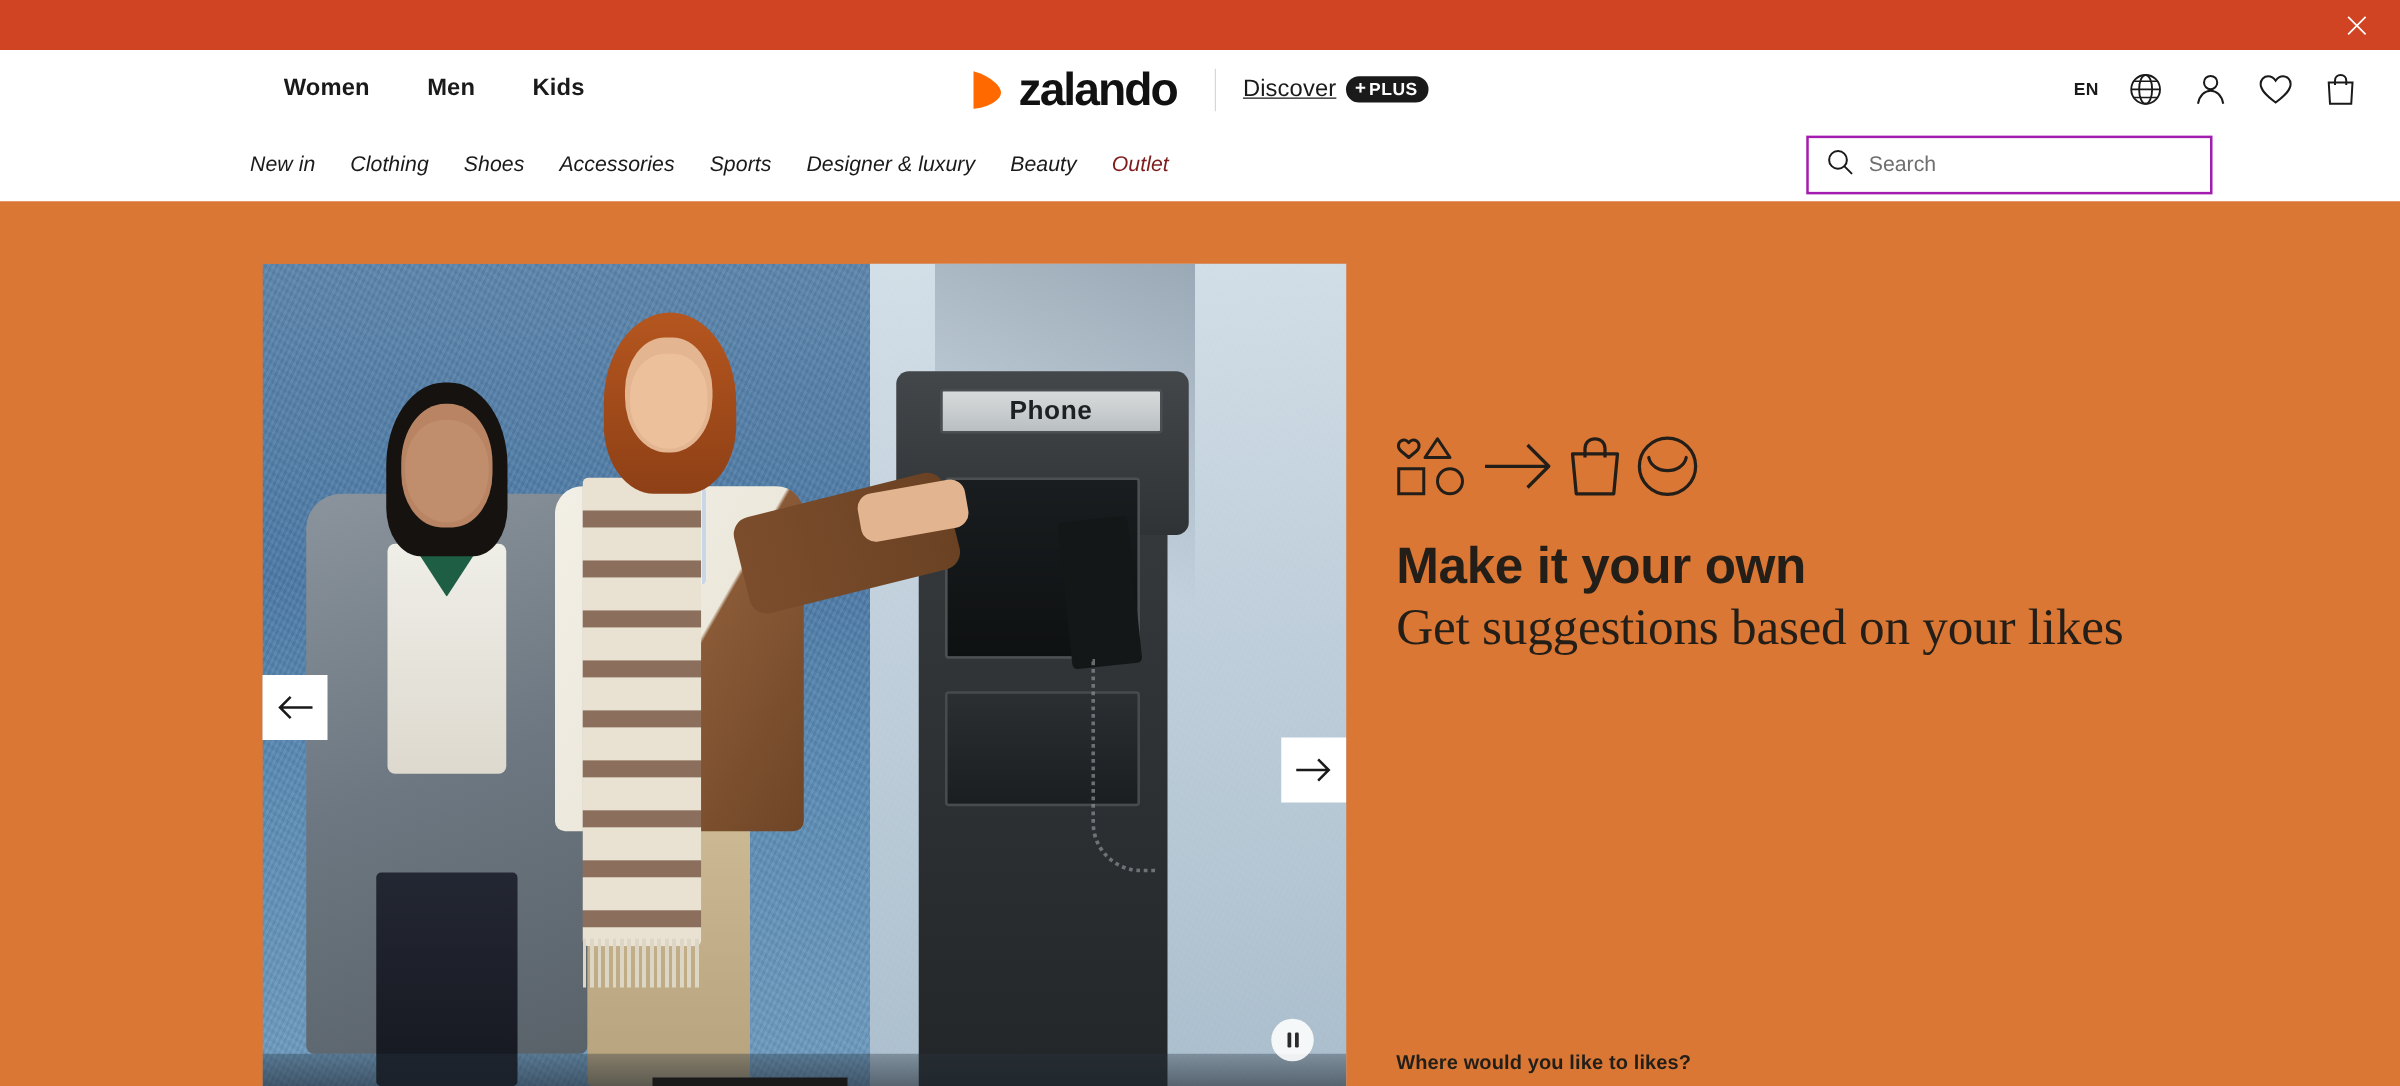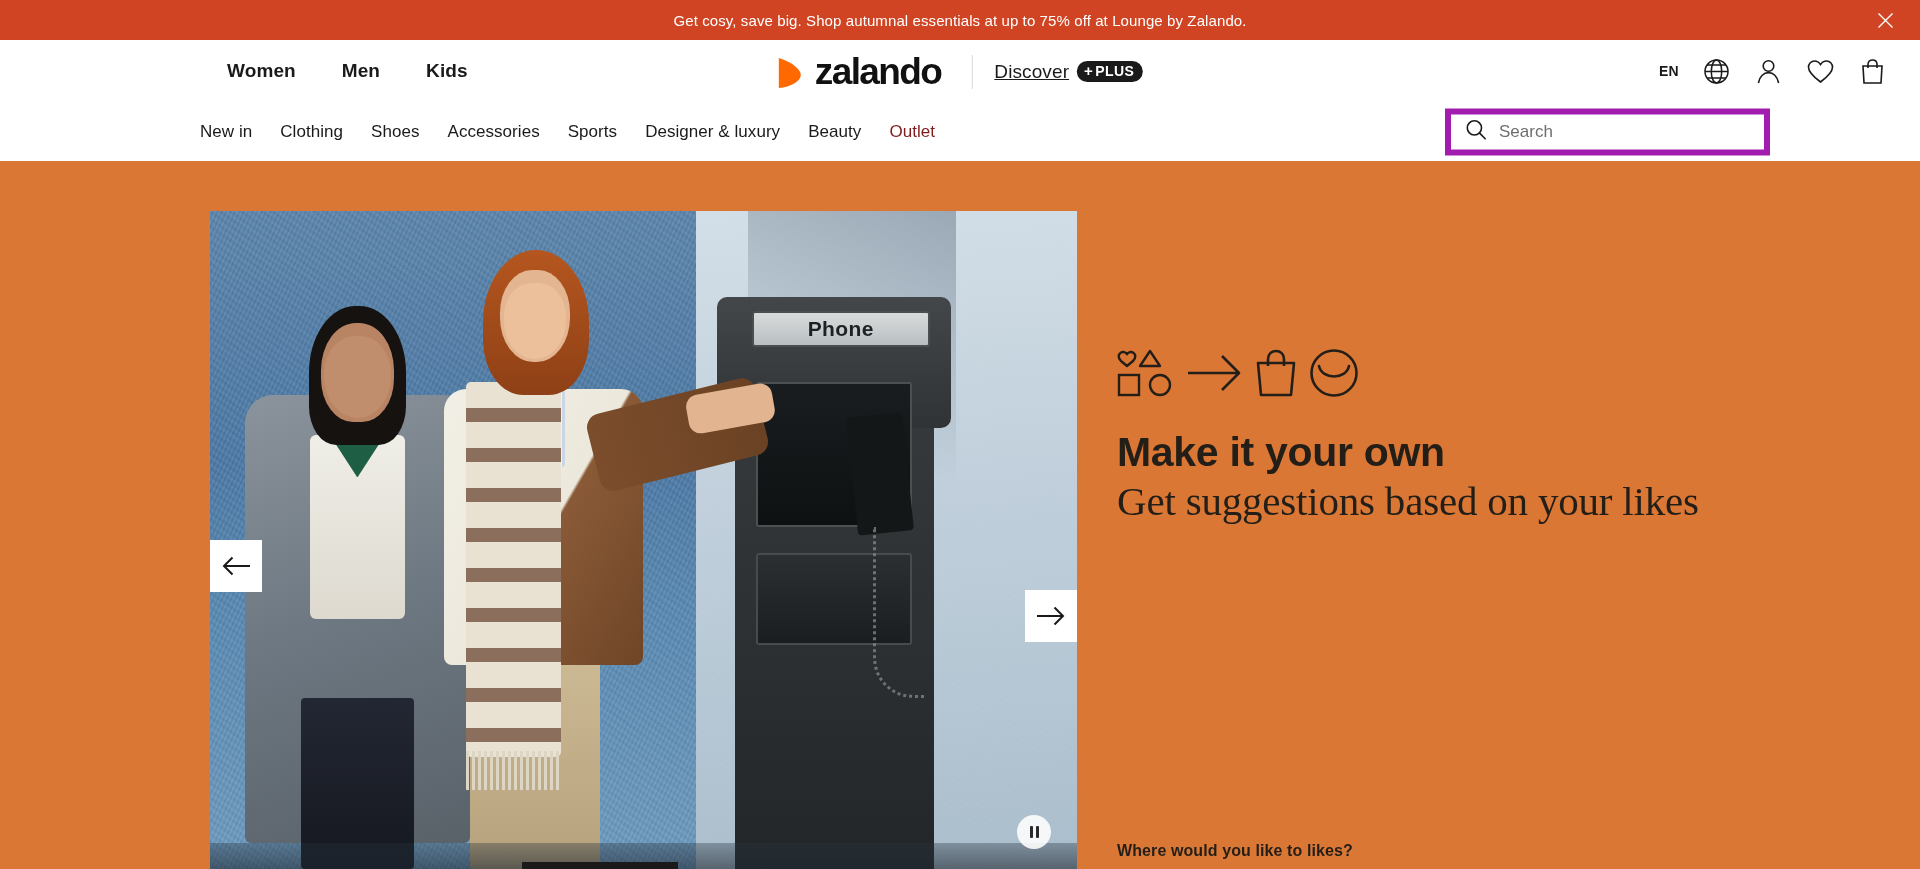--- a/index.html
+++ b/index.html
@@ -73,21 +73,21 @@
     left: 50%;
     transform: translateX(-50%);
     top: 50%;
     margin-top: -18px;
     display: flex;
     align-items: center;
     gap: 0;
   }
   .logo {
     display: flex;
-    align-items: flex-end;
+    align-items: center;
     gap: 12px;
     cursor: pointer;
   }
   .logo-mark {
     width: 26px;
     height: 34px;
   }
   .logo-word {
     font-family: "Liberation Sans", sans-serif;
     font-size: 37px;
@@ -169,38 +169,39 @@
     height: 59px;
     display: flex;
     align-items: center;
     position: relative;
   }
   .secondary-nav {
     display: flex;
     align-items: center;
     gap: 28px;
     margin-left: 200px;
+    font-style: italic;
   }
   .secondary-nav a {
     font-size: 17px;
     color: #1a1a1a;
     text-decoration: none;
     letter-spacing: .05px;
     cursor: pointer;
   }
   .secondary-nav a.accent { color: #7f1d1d; }
 
   .search-wrap {
     position: absolute;
     right: 150px;
     top: 50%;
     transform: translateY(-50%);
     width: 325px;
     height: 47px;
-    border: 6px solid #a21caf;
+    border: 2px solid #a21caf;
     background: #ffffff;
     display: flex;
     align-items: center;
     padding: 0 14px;
     gap: 12px;
     cursor: text;
   }
   .search-input {
     border: none;
     outline: none;
@@ -596,21 +597,20 @@
     font-size: 16px;
     font-weight: bold;
     color: #231f18;
     letter-spacing: .1px;
   }
 </style>
 </head>
 <body>
 
 <div class="promo-banner">
-  <span class="promo-text">Get cosy, save big. Shop autumnal essentials at up to 75% off at Lounge by Zalando.</span>
   <div class="promo-close">
     <svg width="17" height="17" viewBox="0 0 17 17" aria-hidden="true">
       <path d="M1.5 1.5 L15.5 15.5 M15.5 1.5 L1.5 15.5" stroke="#ffffff" stroke-width="1.4" fill="none"></path>
     </svg>
   </div>
 </div>
 
 <header class="header">
 
   <div class="header-top">

